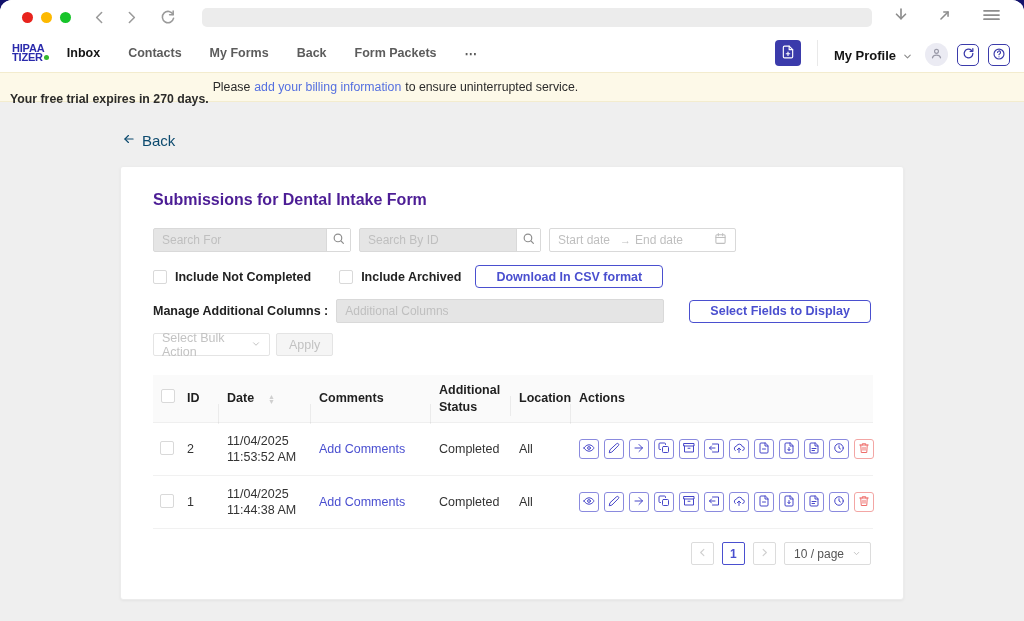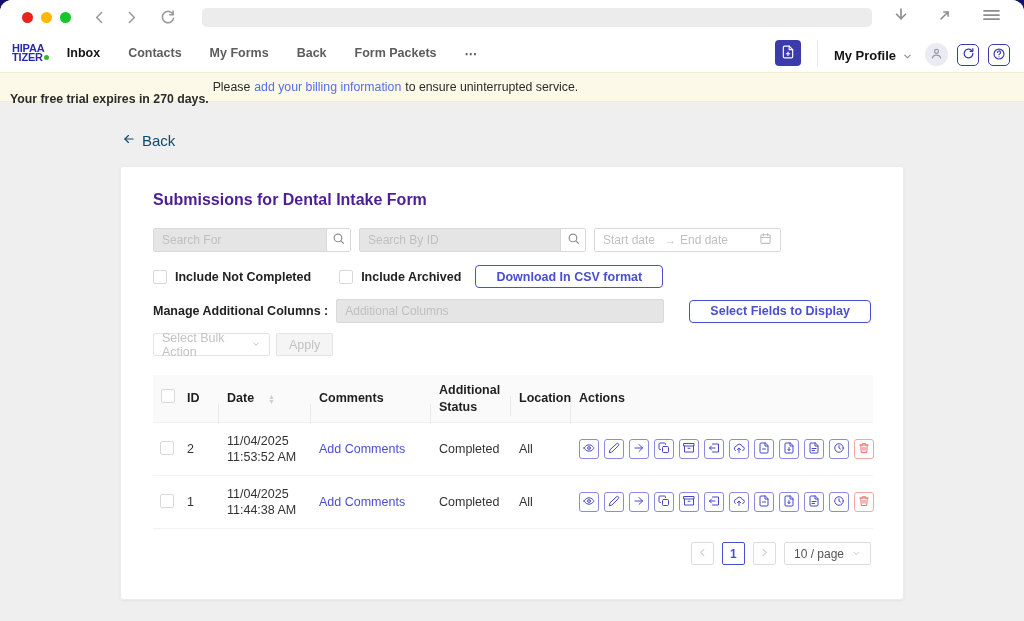--- a/index.html
+++ b/index.html
@@ -42,21 +42,21 @@
   .content { height:519px; background:#efefef; overflow:hidden; }
   .back-row { margin:30px 0 0 122px; display:flex; align-items:center; gap:6px; font-size:15px; color:#0c4a6e; cursor:pointer; width:max-content; }
   .card { width:784px; height:434px; margin:17px auto 0; background:#fff; border:1px solid #ececec; border-radius:3px; box-shadow:0 1px 3px rgba(0,0,0,0.05); padding:24px 32px; }
   .page-title { font-size:16px; font-weight:700; color:#4c1d95; margin-bottom:19px; }
 
   
   .filters-row { display:flex; gap:8px; }
   .inp-wrap { display:flex; align-items:stretch; border:1px solid #d9d9d9; border-radius:2px; height:24px; background:#e5e5e5; }
   .inp-wrap input { border:none; outline:none; font-size:12px; color:#444; padding:0 8px; width:100%; background:transparent; }
   .inp-wrap input::placeholder { color:#bfbfbf; }
-  .w1 { width:198px; } .w2 { width:227px; }
+  .w1 { width:198px; } .w2 { width:182px; }
   .search-seg { width:28px; border-left:1px solid #d9d9d9; display:flex; align-items:center; justify-content:center; color:#8f8f8f; cursor:pointer; background:#fff; }
   .datebox { width:187px; display:flex; align-items:center; border:1px solid #d9d9d9; border-radius:2px; height:24px; padding:0 8px; gap:4px; background:#fff; }
   .datebox input { border:none; outline:none; font-size:12px; width:58px; background:transparent; }
   .datebox input::placeholder { color:#bfbfbf; }
   .datebox .sep { color:#bfbfbf; font-size:11px; }
   .datebox .cal { margin-left:auto; color:#bfbfbf; }
 
   .check-row { display:flex; align-items:center; margin-top:13px; gap:28px; }
   .chk { display:flex; align-items:center; gap:8px; cursor:pointer; }
   .box { width:14px; height:14px; border:1px solid #d9d9d9; border-radius:2px; background:#fff; display:inline-block; }

